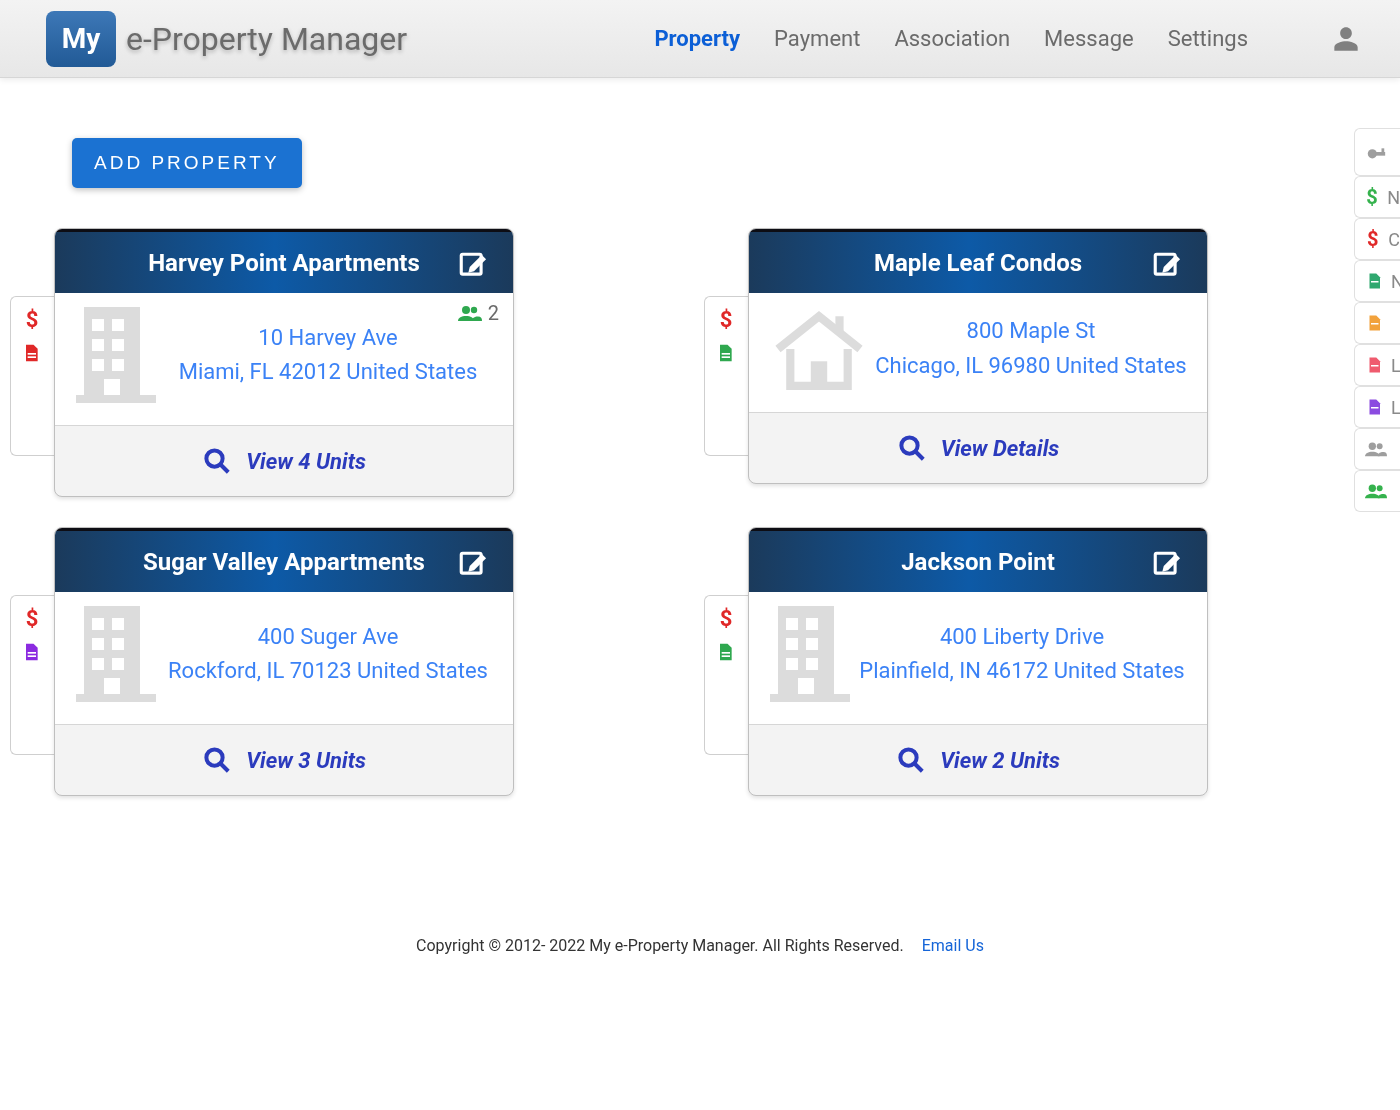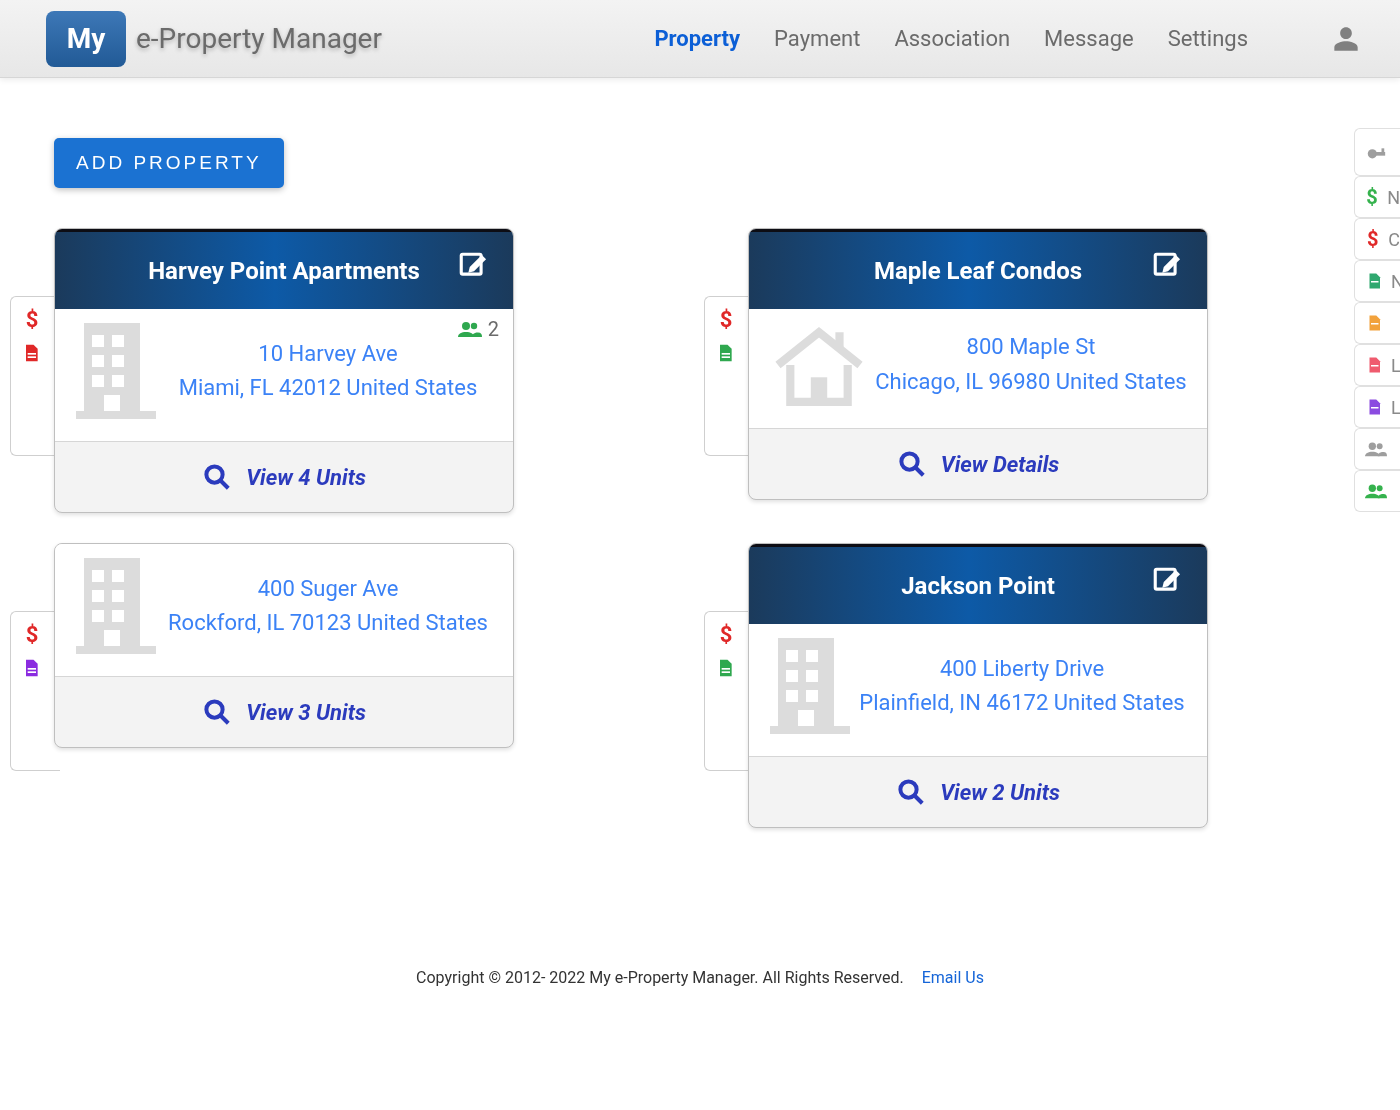--- a/index.html
+++ b/index.html
@@ -18,30 +18,30 @@
     background: linear-gradient(#f3f3f3, #e7e7e7);
     border-bottom: 1px solid #d6d6d6;
     box-shadow: 0 2px 6px rgba(0,0,0,0.08);
   }
   .brand {
     display: flex;
     align-items: center;
     gap: 10px;
   }
   .brand-logo {
-    width: 80px; height: 56px;
+    width: 70px; height: 56px;
     background: linear-gradient(#3d78b7, #215a96);
     border-radius: 8px;
     color: #fff;
     font-weight: 700;
     font-size: 28px;
     display: flex; align-items: center; justify-content: center;
   }
   .brand-text {
-    font-size: 28px;
+    font-size: 32px;
     color: #6b6b6b;
     text-shadow: 0 2px 4px rgba(0,0,0,0.25);
   }
   .nav {
     margin-left: auto;
     display: flex;
     gap: 34px;
     align-items: center;
   }
   .nav a {
@@ -66,20 +66,21 @@
     background: #1b72d2;
     color: #fff;
     border: none;
     border-radius: 5px;
     padding: 14px 22px;
     font-size: 19px;
     letter-spacing: 3px;
     cursor: pointer;
     box-shadow: 0 2px 6px rgba(0,0,0,0.25);
     margin-bottom: 40px;
+    margin-left: 18px;
   }
   .grid {
     display: grid;
     grid-template-columns: 1fr 1fr;
     column-gap: 96px;
     row-gap: 30px;
   }
   .card-wrap {
     position: relative;
   }
@@ -109,21 +110,21 @@
     background: #f3f3f3;
     border: 1px solid #bfbfbf;
     border-radius: 8px;
     overflow: hidden;
     width: 460px;
     box-shadow: 0 2px 4px rgba(0,0,0,0.12);
   }
   .card-head {
     background: linear-gradient(90deg, #1b3a5b 0%, #0d5aa7 48%, #1b3a5b 100%);
     color: #fff;
-    height: 80px;
+    height: 64px;
     display: flex;
     align-items: center;
     justify-content: center;
     position: relative;
     border-top: 3px solid #0d0d14;
   }
   .card-title {
     font-size: 24px;
     font-weight: 700;
   }
@@ -367,20 +368,29 @@
         <span class="ic dollar-red">$</span>
         <span class="ic file-purple">
           <svg width="20" height="22" viewBox="0 0 24 24" fill="currentColor">
               <path d="M6 2h9l5 5v15H6z"></path>
               <rect x="8" y="12" width="10" height="2" fill="#fff"></rect>
               <rect x="8" y="16" width="10" height="2" fill="#fff"></rect>
             </svg>
         </span>
       </div>
       <div class="card">
+        <div class="card-head">
+          <span class="card-title">Sugar Valley Appartments</span>
+          <span class="edit-icon">
+            <svg width="34" height="34" viewBox="0 0 24 24" fill="none" stroke="currentColor" stroke-width="2.2">
+                <rect x="3" y="3" width="14" height="14" rx="1"></rect>
+                <path d="M17.5 3.5l3 3L12 15l-4 1 1-4 8.5-8.5z" fill="currentColor" stroke="none"></path>
+              </svg>
+          </span>
+        </div>
         <div class="card-body">
           <span class="building-icon">
             <svg width="82" height="96" viewBox="0 0 40 48" fill="currentColor">
                 <rect x="4" y="0" width="28" height="48"></rect>
                 <rect x="8" y="6" width="6" height="6" fill="#fff"></rect>
                 <rect x="18" y="6" width="6" height="6" fill="#fff"></rect>
                 <rect x="8" y="16" width="6" height="6" fill="#fff"></rect>
                 <rect x="18" y="16" width="6" height="6" fill="#fff"></rect>
                 <rect x="8" y="26" width="6" height="6" fill="#fff"></rect>
                 <rect x="18" y="26" width="6" height="6" fill="#fff"></rect>

